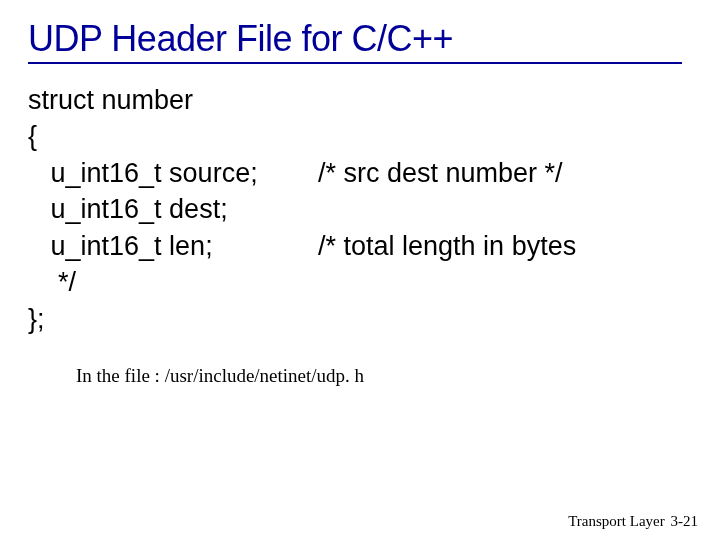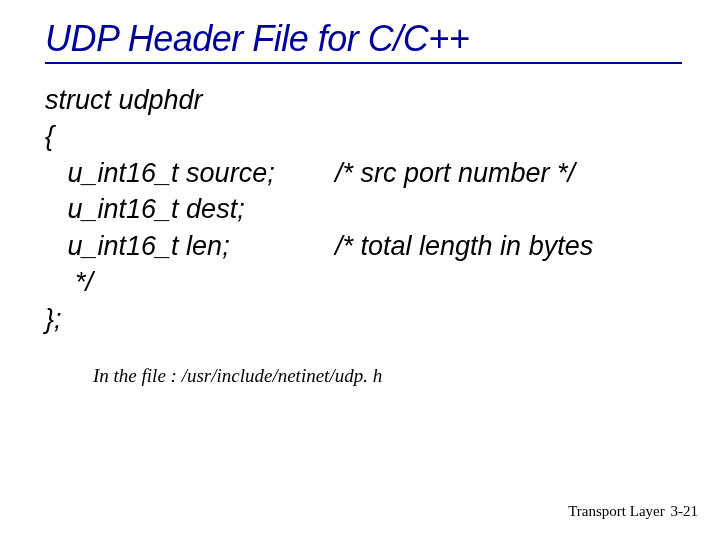--- a/index.html
+++ b/index.html
@@ -6,22 +6,21 @@
     margin: 0;
     padding: 0;
     width: 720px;
     height: 540px;
     background: #fff;
     font-family: Arial, Helvetica, sans-serif;
     position: relative;
     overflow: hidden;
   }
   .slide {
-    padding: 18px 38px 0 45px;
-    font-style: italic;
+    padding: 18px 38px 0 28px;
   }
   .title {
     color: #000099;
     font-size: 36px;
     border-bottom: 2px solid #000099;
     padding-bottom: 2px;
     margin-bottom: 18px;
     letter-spacing: -0.5px;
   }
   .code {
@@ -42,41 +41,41 @@
   }
   .note {
     font-size: 19px;
     font-family: "Times New Roman", Times, serif;
     margin-top: 28px;
     margin-left: 48px;
   }
   .footer {
     position: absolute;
     right: 22px;
-    bottom: 20px;
+    bottom: 10px;
     font-size: 15px;
     font-family: "Times New Roman", Times, serif;
   }
   .footer .pg {
     margin-left: 2px;
   }
 </style>
 </head>
 <body>
 
 <div class="slide">
   <div class="title">UDP Header File for C/C++</div>
 
   <div class="code">
-    <div>struct udphdr</div>
+    <div>struct number</div>
     <div>{</div>
 
     <div class="row">
       <div class="col1">   u_int16_t source;</div>
-      <div class="col2">/* src port number */</div>
+      <div class="col2">/* src dest number */</div>
     </div>
 
     <div class="row">
       <div class="col1">   u_int16_t dest;</div>
     </div>
 
     <div class="row">
       <div class="col1">   u_int16_t len;</div>
       <div class="col2">/* total length in bytes</div>
     </div>

